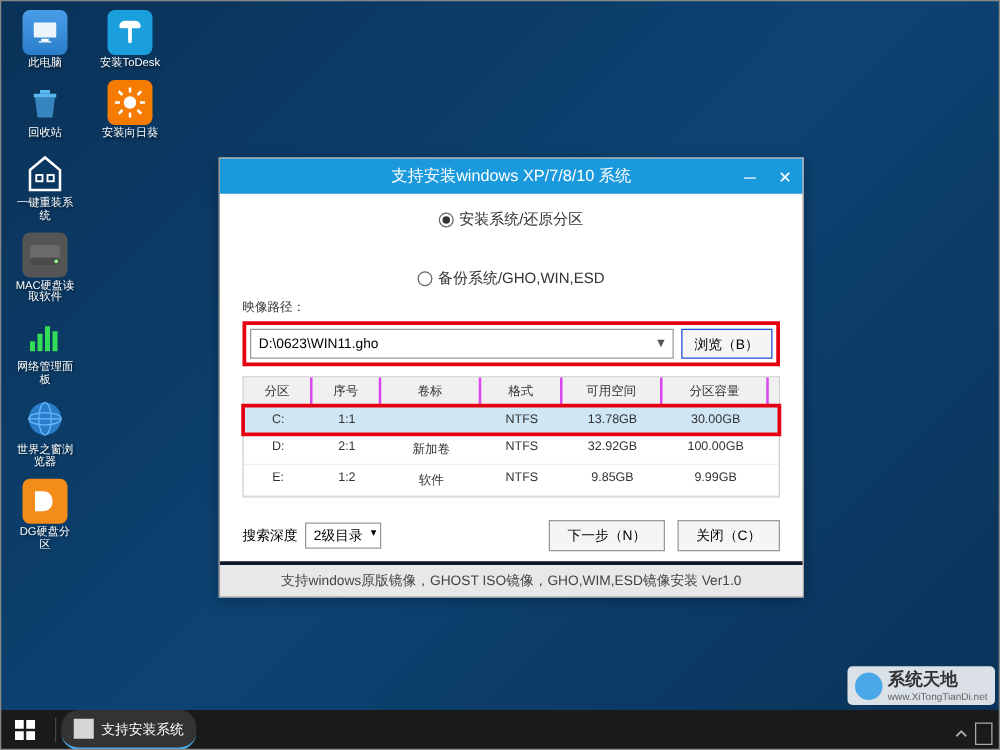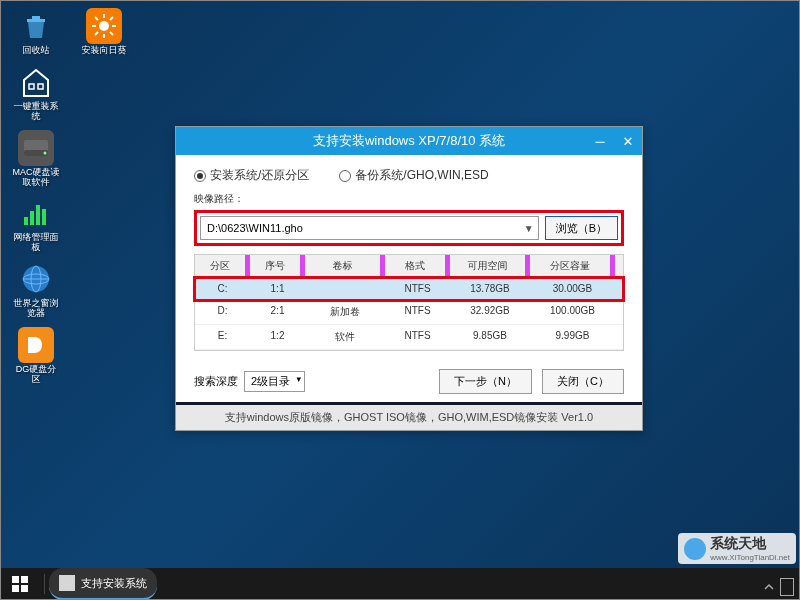--- a/index.html
+++ b/index.html
@@ -19,35 +19,35 @@
 .ico-disk { background: #555; }
 .ico-dg { background: #f48c1a; }
 
 
 .dialog { position: absolute; top: 126px; left: 175px; width: 468px; background: #fff; border: 1px solid #999; box-shadow: 0 2px 10px rgba(0,0,0,0.3); }
 .titlebar { background: #1a99dc; color: #fff; height: 28px; display: flex; align-items: center; justify-content: center; position: relative; font-size: 13px; }
 .titlebar .win-ctrls { position: absolute; right: 0; top: 0; display: flex; }
 .win-btn { width: 28px; height: 28px; display: flex; align-items: center; justify-content: center; color: #fff; font-size: 13px; cursor: pointer; }
 
 .dialog-body { padding: 12px 18px 8px; }
-.radios { display: flex; gap: 30px; align-items: center; margin-bottom: 8px; font-size: 12px; color: #333; }
+.radios { display: flex; gap: 30px; align-items: center; margin-bottom: 8px; font-size: 12px; color: #333; flex-direction: column; }
 .radio-item { display: flex; align-items: center; gap: 4px; cursor: pointer; }
 .radio-circle { width: 12px; height: 12px; border: 1px solid #666; border-radius: 50%; display: inline-flex; align-items: center; justify-content: center; }
 .radio-circle.checked::after { content: ""; width: 6px; height: 6px; background: #333; border-radius: 50%; }
 
 .path-label { font-size: 10px; color: #333; margin-bottom: 4px; }
 .red-frame { border: 3px solid #e60012; padding: 3px; margin-bottom: 8px; }
 .path-row { display: flex; gap: 6px; }
 .path-input { flex: 1; height: 24px; border: 1px solid #999; font-size: 11px; padding: 0 6px; display: flex; align-items: center; position: relative; background: #fff; }
 .dropdown-arrow { position: absolute; right: 4px; top: 50%; transform: translateY(-50%); font-size: 10px; color: #555; }
 .browse-btn { height: 24px; padding: 0 10px; border: 1px solid #1d4ed8; background: #f5f5f5; font-size: 11px; cursor: pointer; }
 
 .table-wrap { border: 1px solid #ccc; }
 .tbl-head { display: flex; background: #f0f0f0; border-bottom: 1px solid #ccc; font-size: 10px; color: #333; }
-.tbl-head > div { padding: 4px 6px; border-right: 5px solid #d946ef; text-align: center; }
+.tbl-head > div { padding: 4px 6px; border-right: 2px solid #d946ef; text-align: center; }
 .tbl-row { display: flex; font-size: 10px; color: #333; border-bottom: 1px solid #eee; }
 .tbl-row > div { padding: 5px 6px; text-align: center; }
 .tbl-row.sel { background: #cfe6f5; }
 .tbl-row.red-overlay { outline: 3px solid #e60012; outline-offset: -1px; }
 .c1 { width: 55px; } .c2 { width: 55px; } .c3 { width: 80px; } .c4 { width: 65px; } .c5 { width: 80px; } .c6 { width: 85px; }
 
 .search-row { display: flex; align-items: center; justify-content: space-between; margin-top: 18px; font-size: 11px; }
 .search-left { display: flex; align-items: center; gap: 6px; }
 .depth-select { border: 1px solid #999; padding: 2px 14px 2px 6px; font-size: 11px; background: #fff; cursor: pointer; position: relative; }
 .action-btns { display: flex; gap: 10px; }
@@ -71,20 +71,41 @@
 
 
 .outer-frame { position: absolute; inset: 0; border: 1px solid #888; pointer-events: none; }
 
 svg { display: block; }
 </style>
 </head>
 <body>
 
 <div class="desktop-icons">
+  <div class="icon-row">
+    <div class="desktop-icon">
+      <div class="ico ico-pc">
+        <svg width="24" height="24" viewBox="0 0 24 24">
+            <rect x="3" y="4" width="18" height="12" rx="1" fill="#fff" opacity="0.9"></rect>
+            <rect x="9" y="17" width="6" height="2" fill="#fff"></rect>
+            <rect x="7" y="19" width="10" height="1" fill="#fff"></rect>
+          </svg>
+      </div>
+      <div class="lbl">此电脑</div>
+    </div>
+    <div class="desktop-icon">
+      <div class="ico ico-todesk">
+        <svg width="28" height="28" viewBox="0 0 28 28">
+            <rect x="2" y="2" width="24" height="24" rx="4" fill="#1a9edc"></rect>
+            <path d="M7 9h14M14 9v12M7 9c0 0 0-3 3-3h8c3 0 3 3 3 3" stroke="#fff" stroke-width="3" fill="none" stroke-linecap="round"></path>
+          </svg>
+      </div>
+      <div class="lbl">安装ToDesk</div>
+    </div>
+  </div>
   <div class="icon-row">
     <div class="desktop-icon">
       <div class="ico ico-recycle">
         <svg width="32" height="32" viewBox="0 0 32 32">
             <path d="M8 12 L10 28 L22 28 L24 12 Z" fill="#4aa8e8" opacity="0.7"></path>
             <rect x="7" y="9" width="18" height="3" fill="#5ab8f0"></rect>
             <rect x="12" y="6" width="8" height="3" fill="#5ab8f0"></rect>
           </svg>
       </div>
       <div class="lbl">回收站</div>

